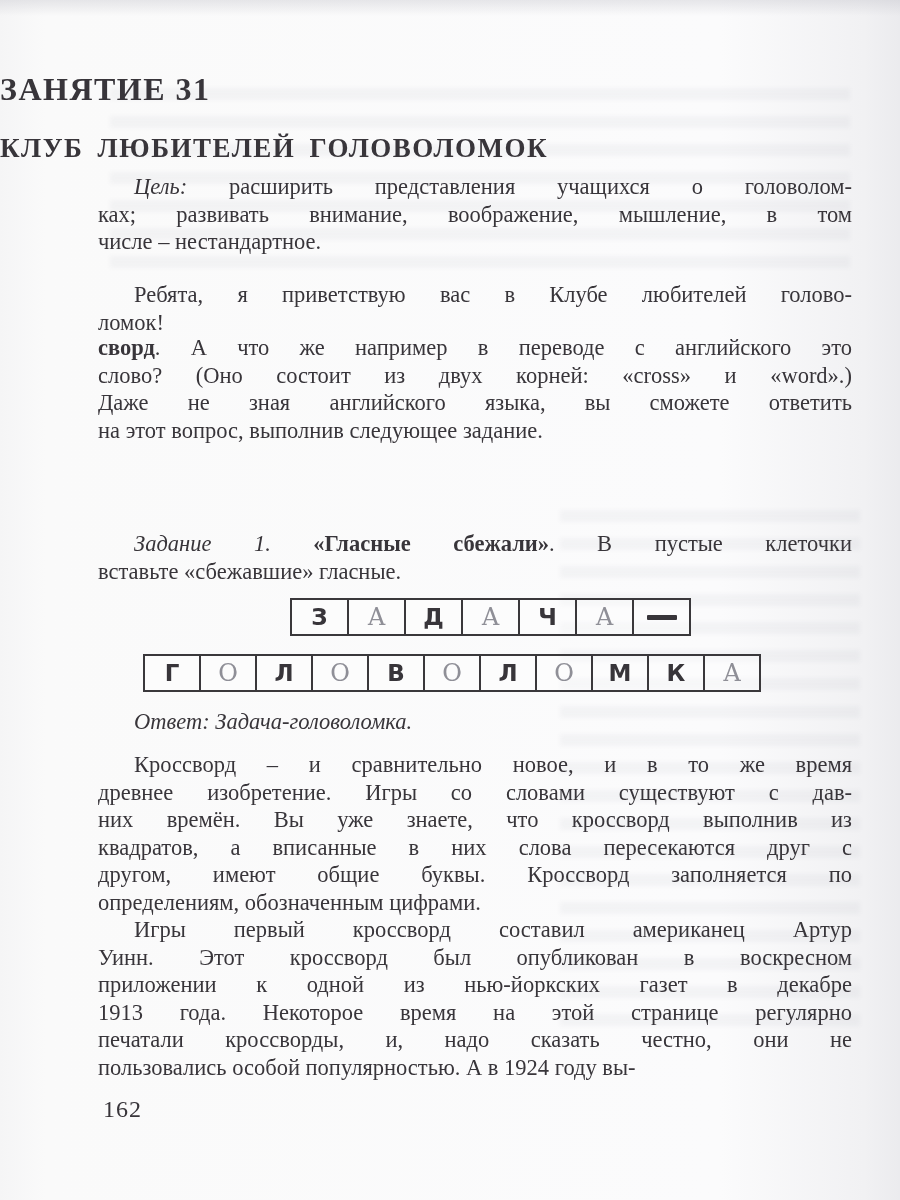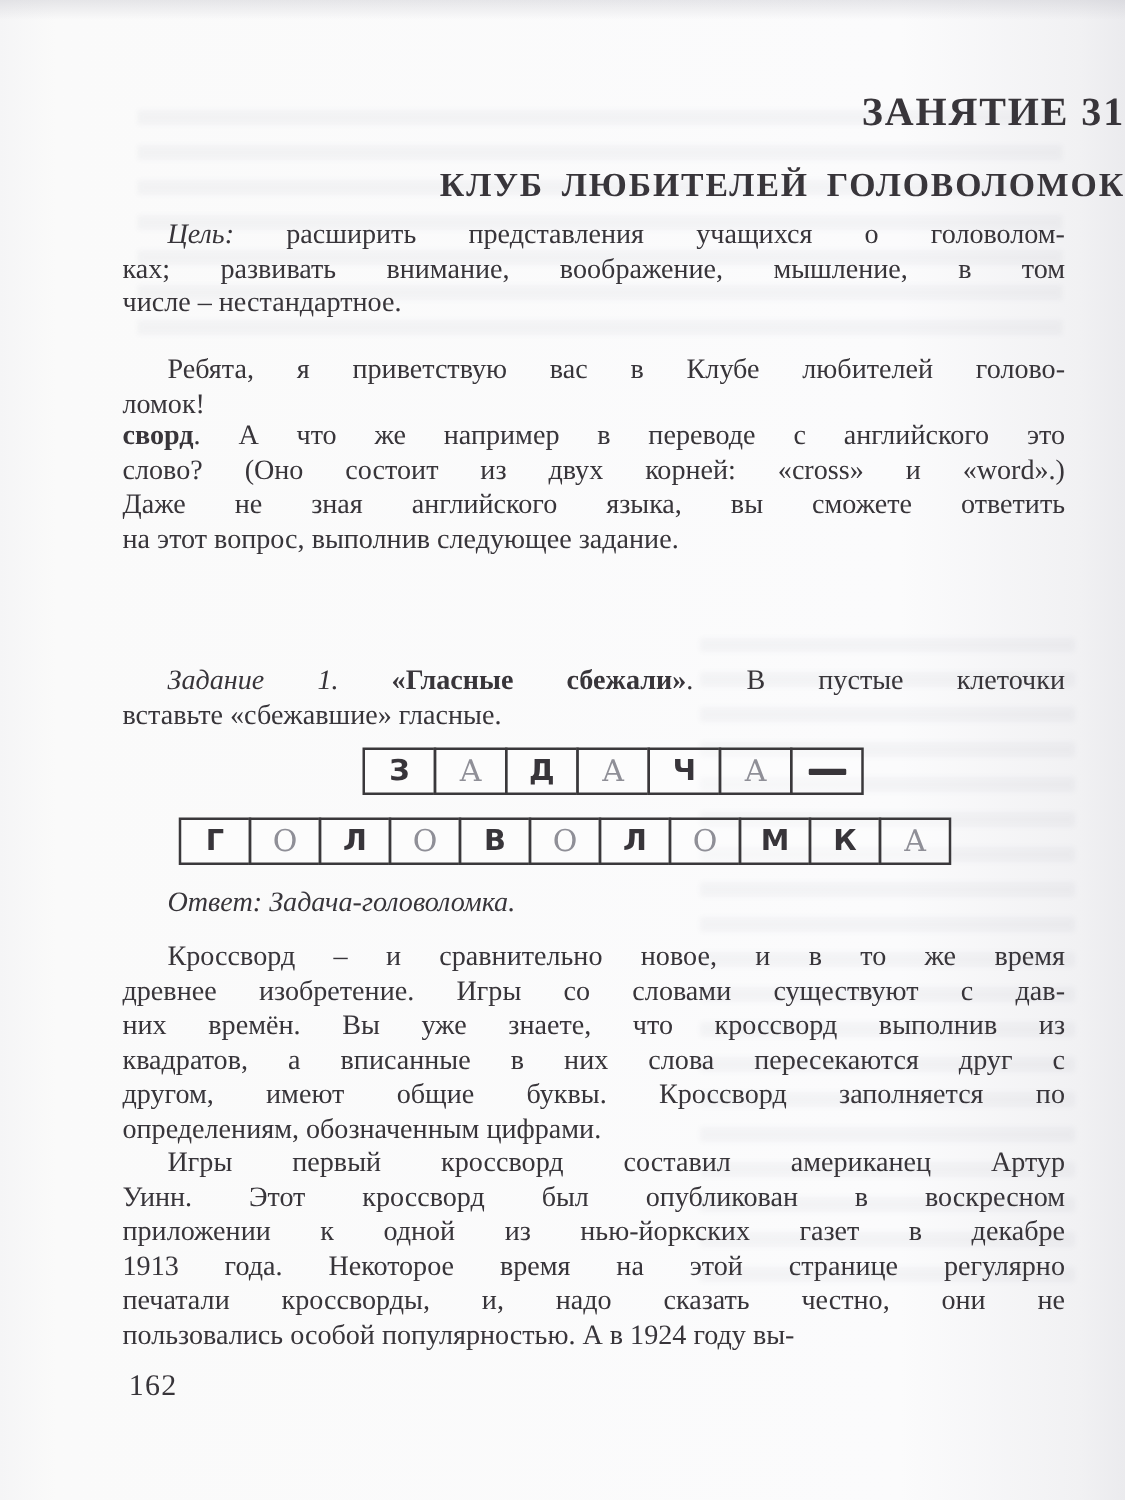--- a/index.html
+++ b/index.html
@@ -37,31 +37,31 @@
       transparent 12px, transparent 28px
     );
   }
   .bleed-top    { left: 110px; top: 88px;  width: 740px; height: 180px; }
   .bleed-right  { left: 560px; top: 510px; width: 300px; height: 520px; }
 
   .doc-title {
     position: absolute;
     left: 0; top: 72px;
     width: 100%;
-    text-align: right;
+    text-align: left;
     font-size: 32px;
     font-weight: bold;
     letter-spacing: 1.5px;
     line-height: 34px;
   }
   .doc-subtitle {
     position: absolute;
     left: 0; top: 132px;
     width: 100%;
-    text-align: right;
+    text-align: left;
     font-size: 27px;
     font-weight: bold;
     letter-spacing: 1.5px;
     word-spacing: 6px;
     line-height: 32px;
   }
   .para {
     position: absolute;
     left: 98px;
     width: 754px;

